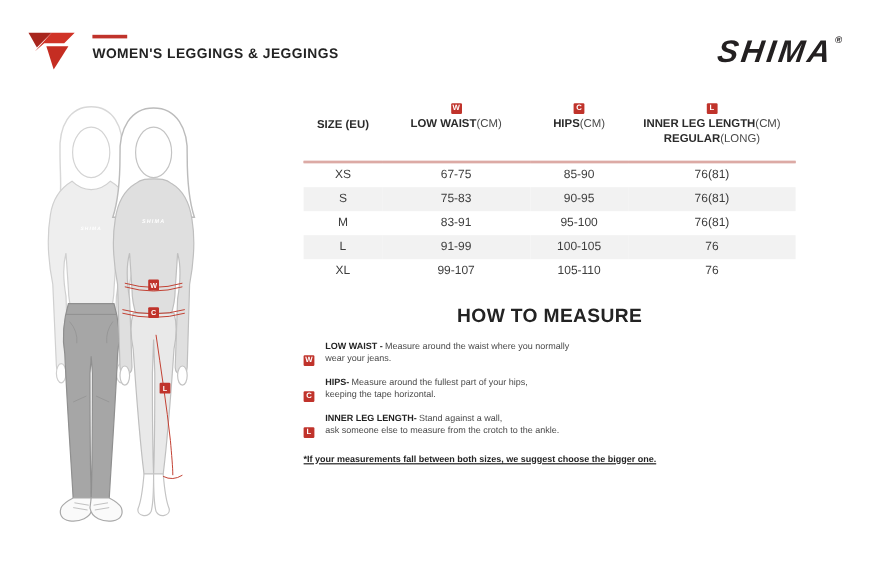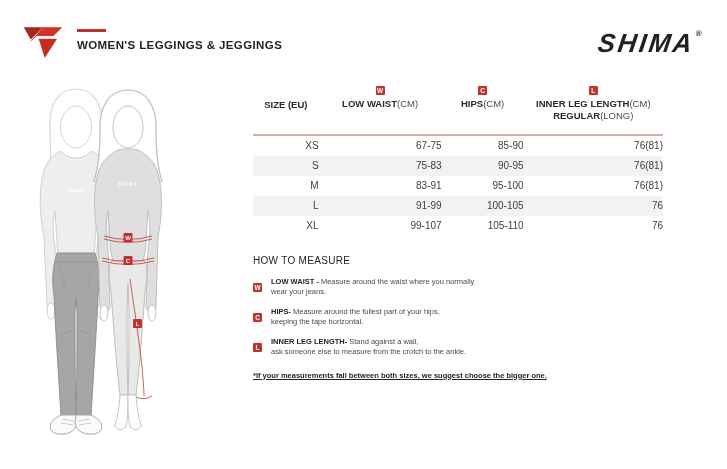--- a/index.html
+++ b/index.html
@@ -26,27 +26,27 @@
   table.size-table { width:100%; border-collapse:collapse; table-layout:fixed; }
   .size-table col.c1 { width:16%; } .size-table col.c2 { width:30%; }
   .size-table col.c3 { width:20%; } .size-table col.c4 { width:34%; }
   .size-table th { vertical-align:top; text-align:center; font-size:9.5px;
     padding-bottom:12px; border-bottom:2px solid #dcaaa5; line-height:1.25; color:#2b2b2b; }
   .size-table th.no-icon { padding-top:13px; }
   .col-icon { display:block; width:9px; height:9px; margin:0 auto 3px auto;
     background:#c0332b; border-radius:1px; color:#ffffff; font-size:6.5px; font-weight:bold;
     line-height:9px; text-align:center; }
   .hl { font-weight:bold; } .hu { font-weight:normal; color:#4a4a4a;text-align:right; }
-  .size-table td { text-align:right; font-size:10px; color:#3d3d3d; padding:4.5px 0; }
+  .size-table td { text-align:center; font-size:10px; color:#3d3d3d; padding:4.5px 0; }
   .size-table tbody tr:nth-child(even) { background:#f2f2f2; }
 
   
-  .htm-heading { font-size:10px; font-weight:normal; letter-spacing:.3px;
-    margin:19px 0 11px 0; color:#232323; }
-  .measure-item { display:flex; gap:9px; margin-bottom:9px; align-items:center; }
+  .htm-heading { font-size:16px; font-weight:bold; letter-spacing:.3px;
+    margin:19px 0 11px 0; color:#232323;text-align:center; }
+  .measure-item { display:flex; gap:9px; margin-bottom:9px; align-items:flex-end; }
   .mini-icon { flex:none; width:9px; height:9px; background:#c0332b; border-radius:1px;
     color:#fff; font-size:6.5px; font-weight:bold; line-height:9px; text-align:center;
     margin-top:1px; }
   .measure-text { font-size:7.5px; line-height:1.4; color:#4a4a4a; max-width:280px; }
   .measure-text strong { color:#232323; margin-right:2px; font-size:7.5px; }
   .measure-text .desc { white-space:pre-line; }
   .footnote { font-size:7.5px; font-weight:bold; color:#232323; margin-top:13px;text-decoration:underline; }
 </style>
 </head>
 <body>

